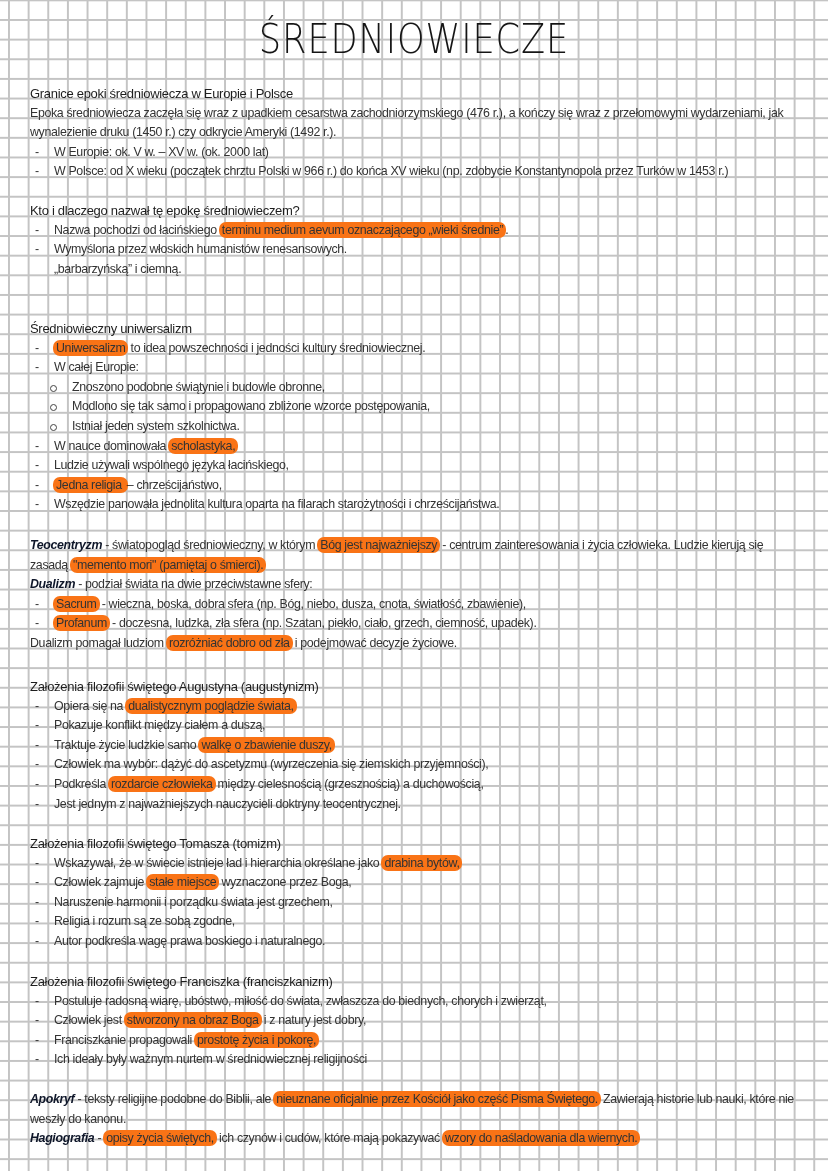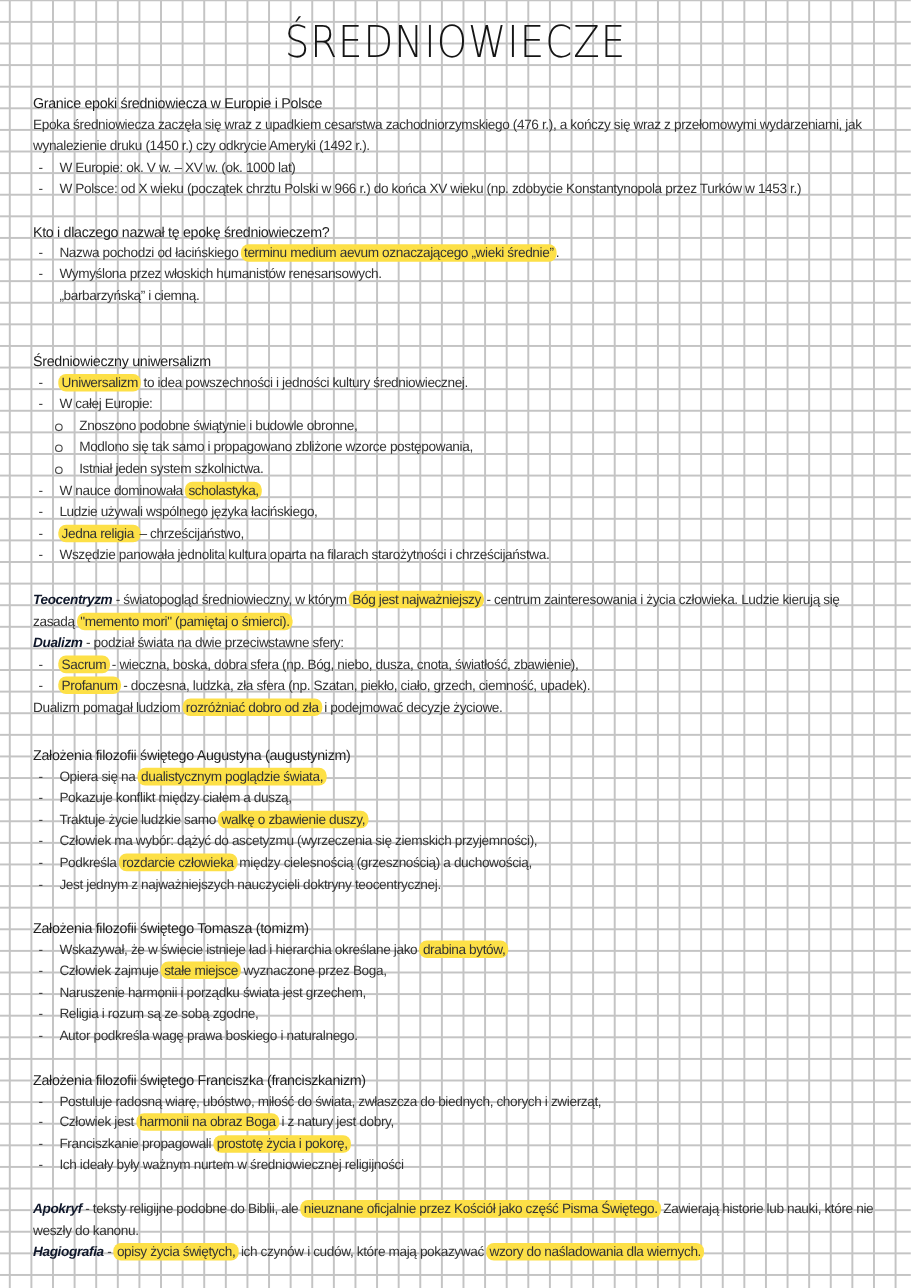--- a/index.html
+++ b/index.html
@@ -35,34 +35,34 @@
   .bullet::before {
     content: "-"; position: absolute; left: 5px; top: 0; color: #333;
   }
   .sub { position: relative; padding-left: 42px; }
   .sub::before {
     content: ""; position: absolute; left: 20px; top: 7px;
     width: 5px; height: 5px; border: 1px solid #444; border-radius: 50%;
   }
   .cont { padding-left: 24px; }
   .hl {
-    background: #fde047; border-radius: 7px; padding: 1px 3px; margin: 0 -1px;
+    background: #f97316; border-radius: 7px; padding: 1px 3px; margin: 0 -1px;
   }
   .term { font-weight: bold; font-family: "Liberation Sans", sans-serif; color: #0f172a; font-style: italic; }
 </style>
 </head>
 <body>
 
 <div class="title">ŚREDNIOWIECZE</div>
 
 <div class="block" style="top:84px;">
   <div class="line heading">Granice epoki średniowiecza w Europie i Polsce</div>
   <div class="line">Epoka średniowiecza zaczęła się wraz z upadkiem cesarstwa zachodniorzymskiego (476 r.), a kończy się wraz z przełomowymi wydarzeniami, jak</div>
   <div class="line">wynalezienie druku (1450 r.) czy odkrycie Ameryki (1492 r.).</div>
-  <div class="line bullet">W Europie: ok. V w. – XV w. (ok. 1000 lat)</div>
+  <div class="line bullet">W Europie: ok. V w. – XV w. (ok. 2000 lat)</div>
   <div class="line bullet">W Polsce: od X wieku (początek chrztu Polski w 966 r.) do końca XV wieku (np. zdobycie Konstantynopola przez Turków w 1453 r.)</div>
 </div>
 
 <div class="block" style="top:201px;">
   <div class="line heading">Kto i dlaczego nazwał tę epokę średniowieczem?</div>
   <div class="line bullet">
     <span>Nazwa pochodzi od łacińskiego </span><span class="hl">terminu medium aevum oznaczającego „wieki średnie”</span><span>.</span>
   </div>
   <div class="line bullet">Wymyślona przez włoskich humanistów renesansowych.</div>
   <div class="line cont">„barbarzyńską” i ciemną.</div>
@@ -134,21 +134,21 @@
   </div>
   <div class="line bullet">Naruszenie harmonii i porządku świata jest grzechem,</div>
   <div class="line bullet">Religia i rozum są ze sobą zgodne,</div>
   <div class="line bullet">Autor podkreśla wagę prawa boskiego i naturalnego.</div>
 </div>
 
 <div class="block" style="top:972px;">
   <div class="line heading">Założenia filozofii świętego Franciszka (franciszkanizm)</div>
   <div class="line bullet">Postuluje radosną wiarę, ubóstwo, miłość do świata, zwłaszcza do biednych, chorych i zwierząt,</div>
   <div class="line bullet">
-    <span>Człowiek jest </span><span class="hl">harmonii na obraz Boga</span><span> i z natury jest dobry,</span>
+    <span>Człowiek jest </span><span class="hl">stworzony na obraz Boga</span><span> i z natury jest dobry,</span>
   </div>
   <div class="line bullet">
     <span>Franciszkanie propagowali </span><span class="hl">prostotę życia i pokorę,</span>
   </div>
   <div class="line bullet">Ich ideały były ważnym nurtem w średniowiecznej religijności</div>
 </div>
 
 <div class="block" style="top:1090px;">
   <div class="line">
     <span class="term">Apokryf</span><span> - teksty religijne podobne do Biblii, ale </span><span class="hl">nieuznane oficjalnie przez Kościół jako część Pisma Świętego.</span><span> Zawierają historie lub nauki, które nie</span>

